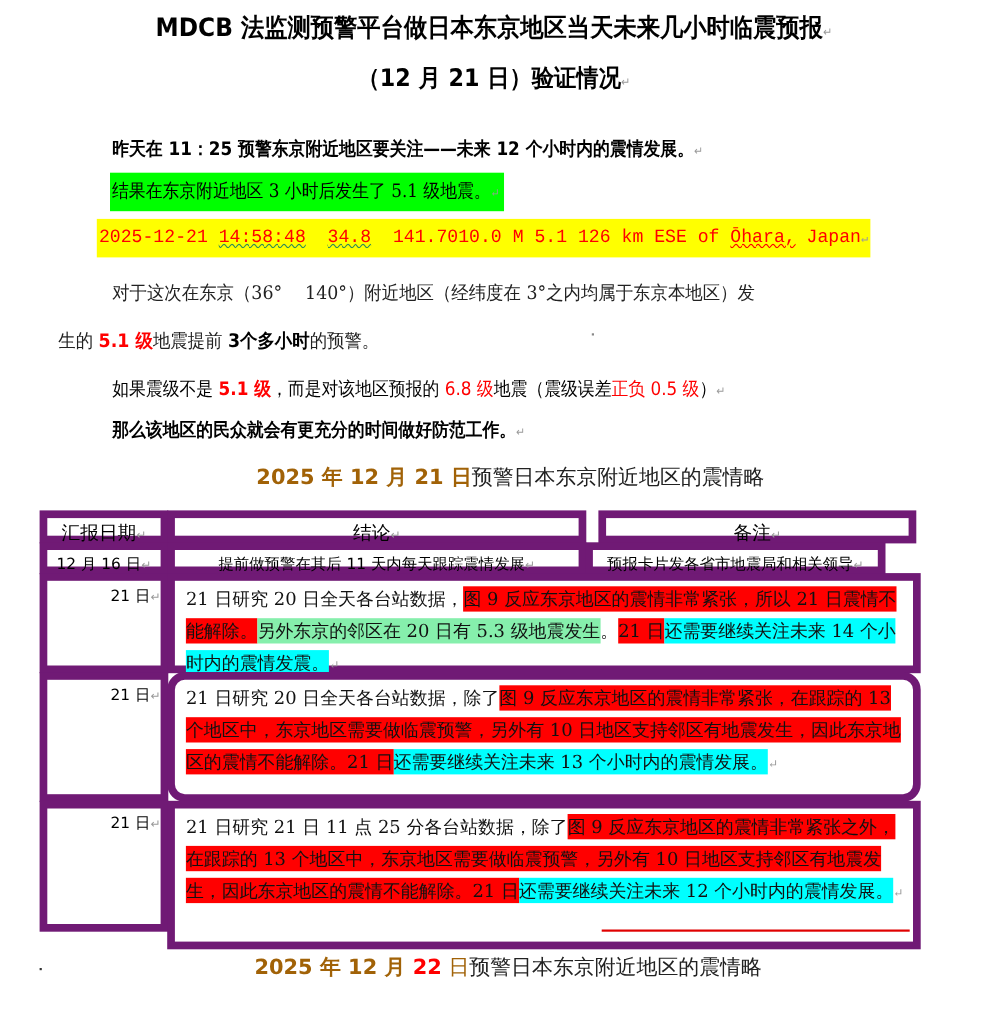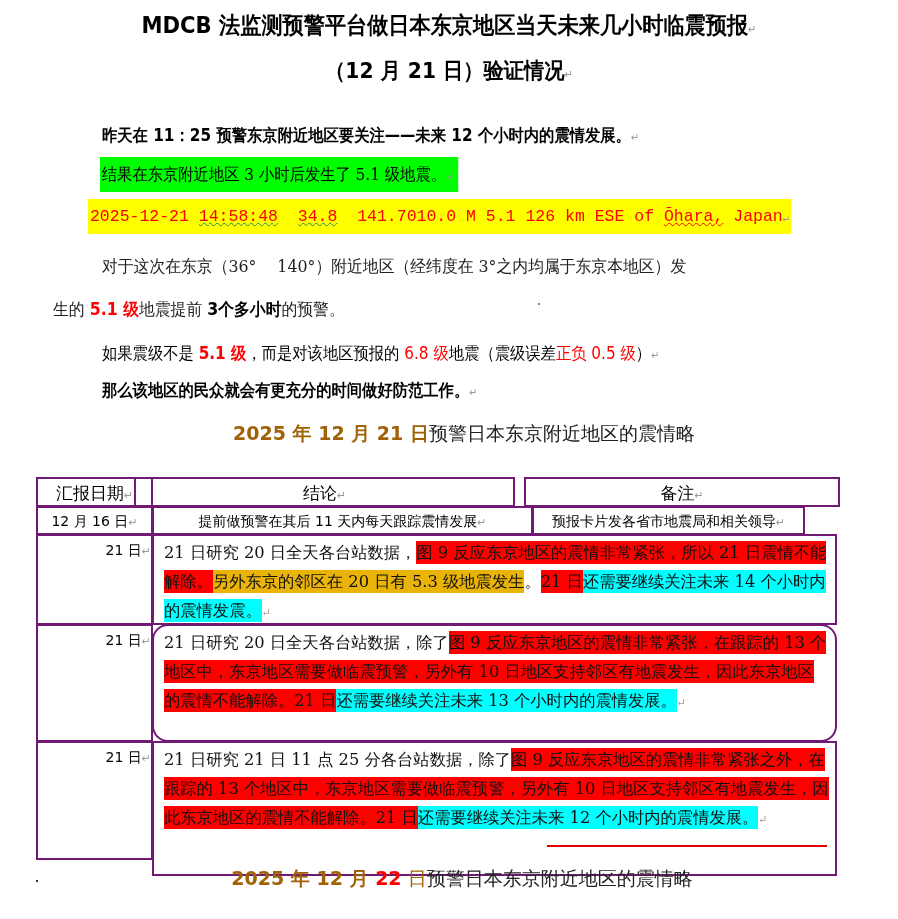--- a/index.html
+++ b/index.html
@@ -22,28 +22,28 @@
   .red { color:#ff0000; }
   .bold { font-weight:bold; font-family:"DejaVu Sans", sans-serif; color:#000; }
   .p6 { left:102px; top:342px; font-size:17px; transform:scaleX(0.9); transform-origin:left; }
   .p7 { left:102px; top:379px; font-size:17px; font-weight:bold; transform:scaleX(0.9); transform-origin:left; }
 
   .sec { left:0; width:898px; text-align:center; font-size:19px; font-weight:bold; }
   .sec1 { top:421px; padding-left:30px; box-sizing:border-box; }
   .sec2 { top:866px; padding-left:0;margin-left:13px; }
   .blue { color:#a16207; }
   .blk { color:#222; font-weight:normal; }
-  .cell { position:absolute; box-sizing:border-box; border:2px solid #701a75;margin-top:13px; }
+  .cell { position:absolute; box-sizing:border-box; border:7px solid #701a75; }
   .hdr { font-size:17px; text-align:center; line-height:28px; }
   .small { font-size:14px; line-height:26px; text-align:center; }
   .datecell { font-size:14px; text-align:right; padding-top:4px; line-height:20px; }
   .content { font-family:"DejaVu Serif", serif; font-size:16.3px; line-height:29px; padding:2px 6px 0 10px; white-space:normal; word-break:break-all; color:#111; }
   .content span { padding:2px 0; }
   .hl-red { background:#ff0000; }
-  .hl-green { background:#eab308; }
+  .hl-green { background:#86efac; }
   .hl-cyan { background:#00ffff; }
   .redline { position:absolute; left:547px; top:845px; width:280px; height:2px; background:#e00000; }
   .dot { position:absolute; left:36px; top:880px; width:2px; height:2px; background:#333; }
   .dot2 { position:absolute; left:538px; top:303px; width:2px; height:2px; background:#888; }
 </style>
 </head>
 <body>
 
 <div class="abs title1">
   <span>MDCB 法监测预警平台做日本东京地区当天未来几小时临震预报</span><span class="pm">↵</span>
@@ -87,24 +87,24 @@
 
 <div class="abs sec sec1">
   <span class="blue">2025 年 </span><span class="blue">12 月 </span><span class="blue">21 日</span><span class="blk">预警日本东京附近地区的震情略</span>
 </div>
 
 <div>
 
   <div class="cell hdr" style="left:36px; top:464px; width:117px; height:30px;">
     <span>汇报日期</span><span class="pm">↵</span>
   </div>
-  <div class="cell hdr" style="left:134px; top:464px; width:381px; height:30px;">
+  <div class="cell hdr" style="left:152px; top:464px; width:381px; height:30px;">
     <span>结论</span><span class="pm">↵</span>
   </div>
-  <div class="cell hdr" style="left:524px; top:464px; width:316px; height:30px;">
+  <div class="cell hdr" style="left:544px; top:464px; width:289px; height:30px;">
     <span>备注</span><span class="pm">↵</span>
   </div>
 
   <div class="cell small" style="left:36px; top:493px; width:117px; height:29px;">
     <span>12 月 16 日</span><span class="pm">↵</span>
   </div>
   <div class="cell small" style="left:152px; top:493px; width:381px; height:29px;">
     <span>提前做预警在其后 11 天内每天跟踪震情发展</span><span class="pm">↵</span>
   </div>
   <div class="cell small" style="left:532px; top:493px; width:273px; height:29px;">

